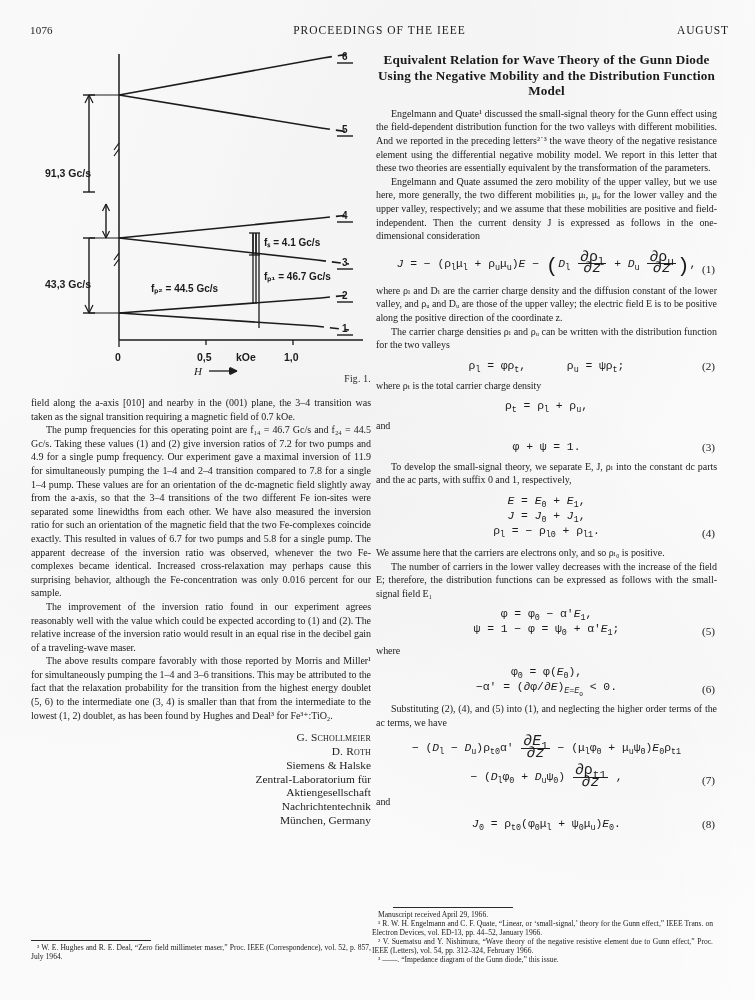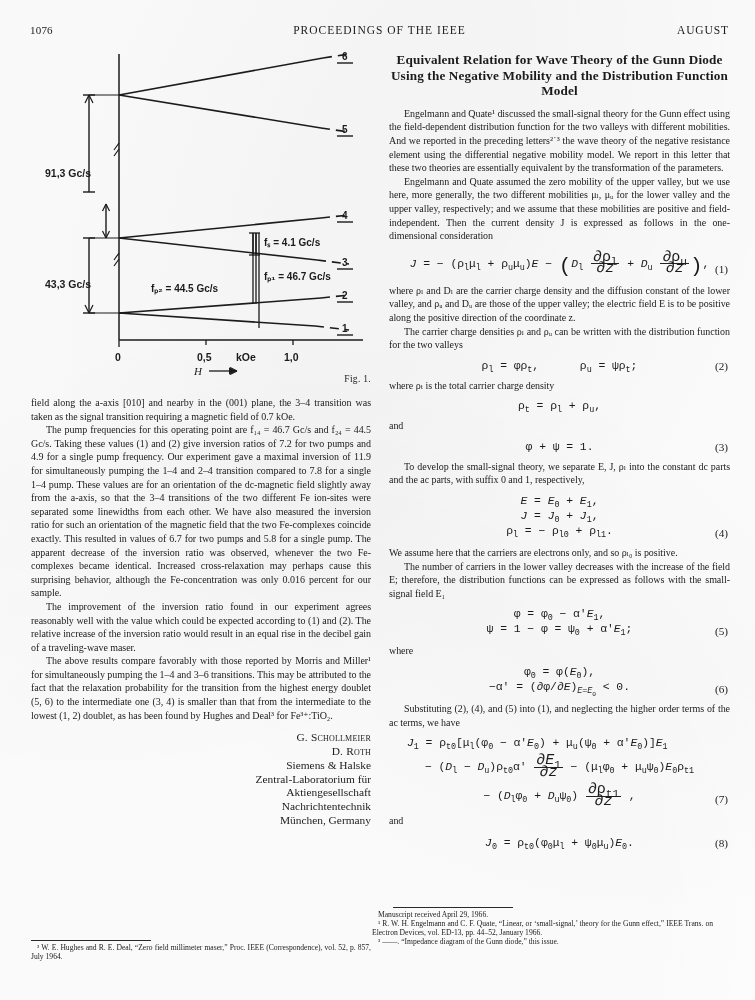--- a/index.html
+++ b/index.html
@@ -47,21 +47,21 @@
     position: absolute; right: 0; top: 0;
     font-size: 11.5px; letter-spacing: .9px;
   }
 
   
   .col {
     position: absolute;
     top: 52px;
   }
   .col-left  { left: 31px;  width: 340px; }
-  .col-right { left: 389px; width: 341px; }
+  .col-right { left: 376px; width: 341px; }
 
   
   .figure { position: relative; width: 340px; height: 338px; }
   .fig-caption {
     position: absolute;
     left: 0; right: 0;
     top: 322px;
     text-align: right;
     font-size: 9.5px;
     letter-spacing: .3px;
@@ -369,23 +369,20 @@
           <span class="ln">φ<sub>0</sub> = φ(<i>E</i><sub>0</sub>),</span>
           <span class="ln">−α′ = (∂φ/∂<i>E</i>)<sub><i>E</i>=<i>E</i><sub>0</sub></sub> &lt; 0.</span>
         </span>
         <span class="eqno">(6)</span>
       </div>
 
       <p>Substituting (2), (4), and (5) into (1), and neglecting the higher order terms of the ac terms, we have</p>
 
       <div class="eq" style="text-align:left; margin-top:8px;">
         <span class="eqbody" style="display:block; text-align:center;">
-          <span class="ln" style="display:block; text-align:left; padding-left:18px;">
-            <i>J</i><sub>1</sub> = ρ<sub>t0</sub>[μ<sub>l</sub>(φ<sub>0</sub> − α′<i>E</i><sub>0</sub>) + μ<sub>u</sub>(ψ<sub>0</sub> + α′<i>E</i><sub>0</sub>)]<i>E</i><sub>1</sub>
-          </span>
           <span class="ln" style="display:block; text-align:center; margin-top:7px;">
             − (<i>D</i><sub>l</sub> − <i>D</i><sub>u</sub>)ρ<sub>t0</sub>α′
             <span class="frac"><span class="num">∂<i>E</i><sub>1</sub></span><span class="den">∂<i>z</i></span></span>
             − (μ<sub>l</sub>φ<sub>0</sub> + μ<sub>u</sub>ψ<sub>0</sub>)<i>E</i><sub>0</sub>ρ<sub>t1</sub>
           </span>
           <span class="ln" style="display:block; text-align:center; margin-top:7px;">
             − (<i>D</i><sub>l</sub>φ<sub>0</sub> + <i>D</i><sub>u</sub>ψ<sub>0</sub>)
             <span class="frac"><span class="num">∂ρ<sub>t1</sub></span><span class="den">∂<i>z</i></span></span> ,
           </span>
         </span>
@@ -406,16 +403,17 @@
 
   <div class="footnote-rule rule-left"></div>
   <div class="footnotes fn-left">
     <p>³ W. E. Hughes and R. E. Deal, “Zero field millimeter maser,” Proc. IEEE (Correspondence), vol. 52, p. 857, July 1964.</p>
   </div>
 
   <div class="footnote-rule rule-right"></div>
   <div class="footnotes fn-right">
     <p style="text-indent:6px;">Manuscript received April 29, 1966.</p>
     <p>¹ R. W. H. Engelmann and C. F. Quate, “Linear, or ‘small-signal,’ theory for the Gunn effect,” IEEE Trans. on Electron Devices, vol. ED-13, pp. 44–52, January 1966.</p>
+    <p>² V. Suematsu and Y. Nishimura, “Wave theory of the negative resistive element due to Gunn effect,” Proc. IEEE (Letters), vol. 54, pp. 312–324, February 1966.</p>
     <p>³ ——. “Impedance diagram of the Gunn diode,” this issue.</p>
   </div>
 
 </div>
 
 </body></html>

